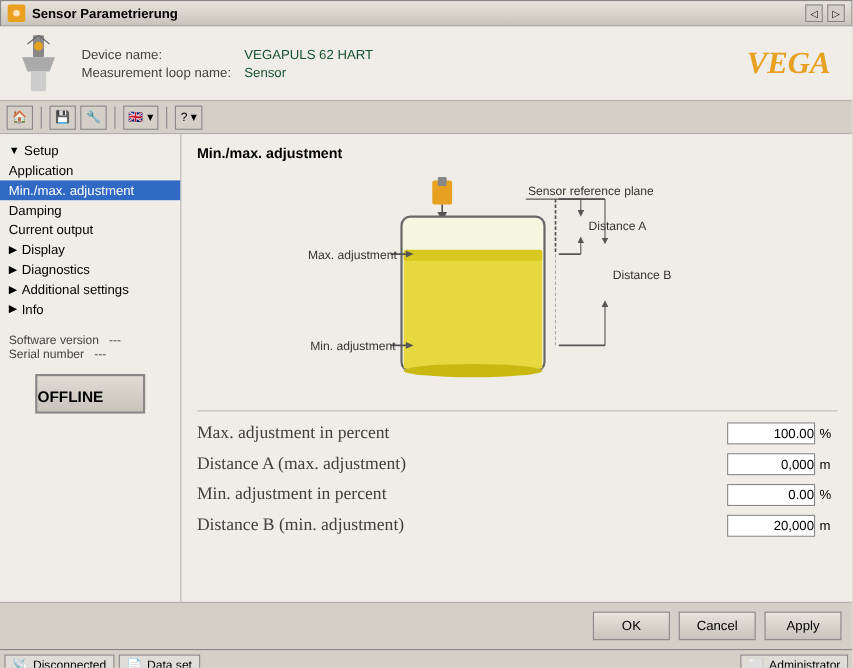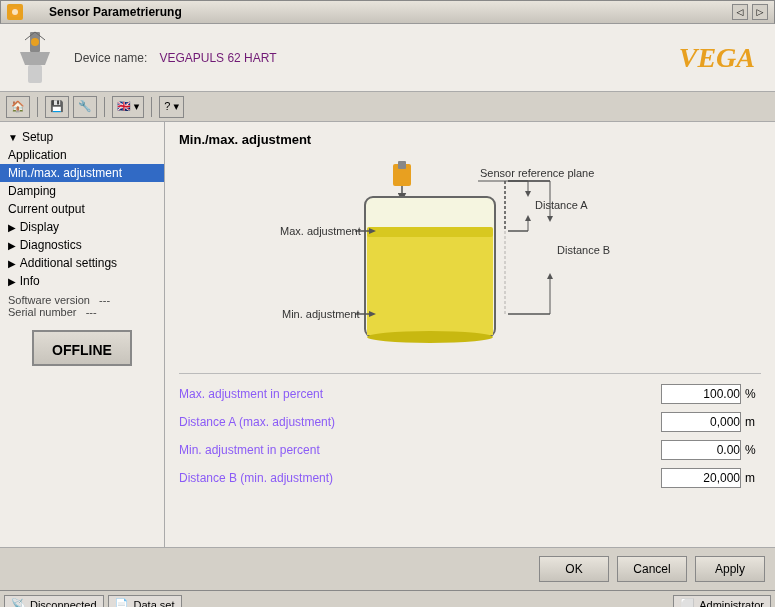--- a/index.html
+++ b/index.html
@@ -14,21 +14,20 @@
 
     
     .title-bar {
       background: linear-gradient(to bottom, #e8e4dc, #c8c4bc);
       border: 1px solid #888;
       border-bottom: 1px solid #999;
       display: flex;
       align-items: center;
       padding: 3px 6px;
       height: 24px;
-      gap: 20px;
     }
     .title-bar-icon {
       width: 16px; height: 16px;
       background: #e8a020;
       border-radius: 2px;
       margin-right: 6px;
       display: flex; align-items: center; justify-content: center;
     }
     .title-bar-text {
       font-size: 12px;
@@ -56,21 +55,21 @@
       display: flex;
       align-items: center;
     }
     .device-icon {
       width: 50px; height: 55px;
       margin-right: 12px;
       position: relative;
     }
     .device-info-table { font-size: 12px; }
     .device-info-table tr td:first-child { color: #444; padding-right: 10px; }
-    .device-info-table tr td:last-child { color: #701a75; font-weight: normal; margin-left: 44px; }
+    .device-info-table tr td:last-child { color: #14532d; font-weight: normal; margin-left: 44px; }
     .vega-logo {
       margin-left: auto;
       font-size: 28px;
       font-weight: bold;
       font-style: italic;
       color: #e8a020;
       font-family: serif;
       padding-right: 10px;
     }
 
@@ -122,31 +121,32 @@
     .tree-item {
       padding: 2px 8px;
       cursor: pointer;
       white-space: nowrap;
       display: flex; align-items: center; gap: 4px;
     }
     .tree-item.selected { background: #316ac5; color: #fff; }
     .tree-indent { }
     .tree-expand { font-size: 10px; cursor: pointer; }
     .sidebar-footer {
+      margin-top: 10px;
       padding: 4px 8px;
       font-size: 11px;
       color: #444;
     }
     .offline-btn {
       margin: 8px auto;
       width: 100px;
       height: 36px;
       background: linear-gradient(to bottom, #e0dcd4, #c8c4bc);
       border: 2px solid #888;
-      text-align: center;
+      text-align: left;
       line-height: 36px;
       font-weight: bold;
       font-size: 14px;
       cursor: pointer;
       display: block;
     }
 
     
     .content-panel {
       flex: 1;
@@ -183,22 +183,23 @@
       border-top: 1px solid #bbb;
       padding-top: 10px;
     }
     .form-row {
       display: flex;
       align-items: center;
       margin-bottom: 8px;
     }
     .form-label {
       flex: 1;
-      font-size: 12px;
-      color: #8b5cf6;
+      font-size: 16px;
+      color: #404040;
+      font-family: Liberation Serif, serif;
     }
     .form-input-group {
       display: flex;
       align-items: center;
       gap: 4px;
     }
     .form-input {
       background: #fff;
       border: 1px solid #888;
       width: 80px;
@@ -282,20 +283,24 @@
       <circle cx="25" cy="12" r="4" fill="#e8a020"></circle>
       <line x1="25" y1="2" x2="15" y2="10" stroke="#666" stroke-width="1"></line>
       <line x1="25" y1="2" x2="35" y2="10" stroke="#666" stroke-width="1"></line>
     </svg>
   </div>
   <table class="device-info-table">
     <tbody>
         <tr>
       <td>Device name:</td>
       <td>VEGAPULS 62 HART</td>
+    </tr>
+    <tr>
+      <td>Measurement loop name:</td>
+      <td>Sensor</td>
     </tr>
   </tbody>
     </table>
   <div class="vega-logo">VEGA</div>
 </div>
 
 <div class="toolbar">
   <div class="toolbar-btn" title="Home">🏠</div>
   <div class="toolbar-sep"></div>
   <div class="toolbar-btn" title="Save">💾</div>

